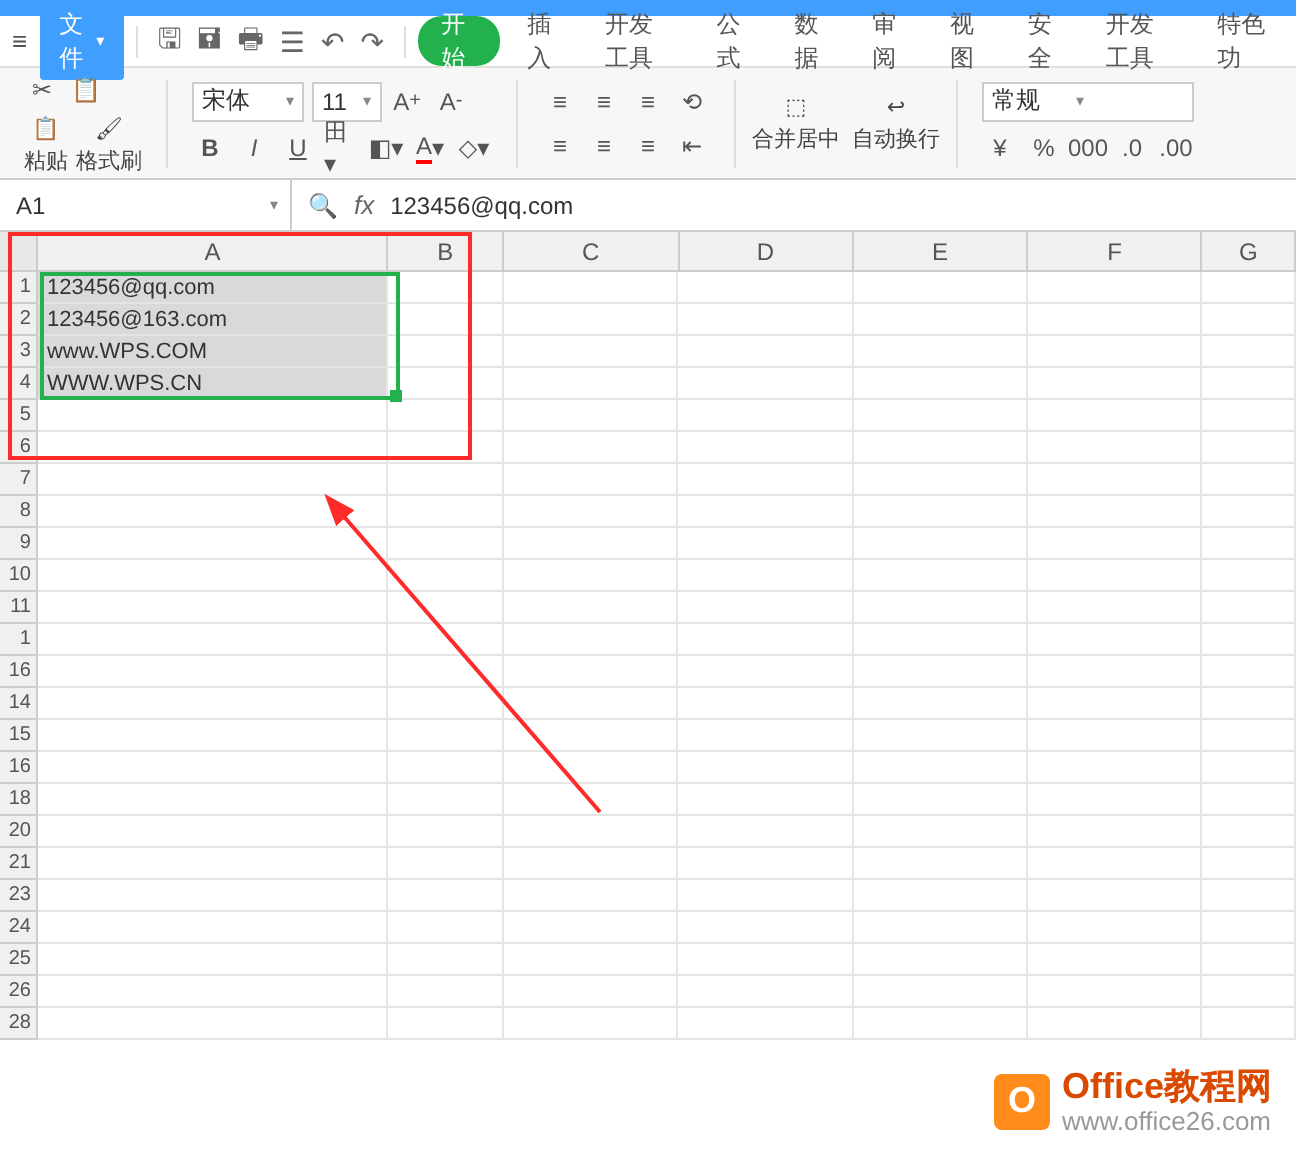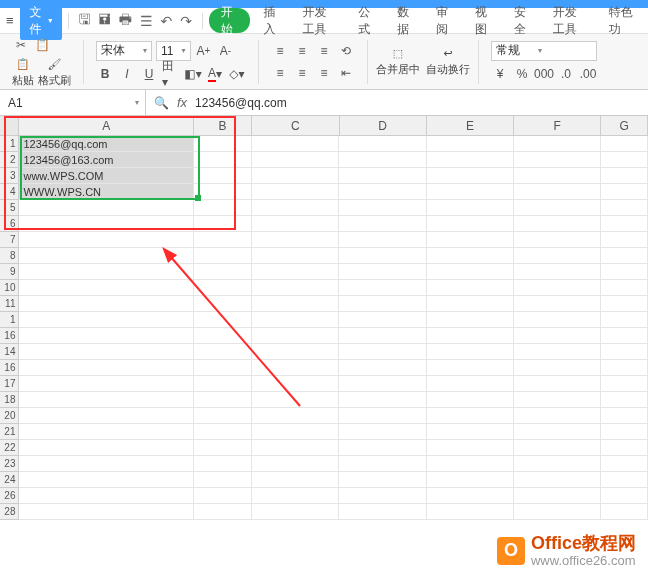--- a/index.html
+++ b/index.html
@@ -318,40 +318,40 @@
         <div class="rowh">14</div>
         <div class="cell" style="width: 180px;"></div>
         <div class="cell" style="width: 60px;"></div>
         <div class="cell" style="width: 90px;"></div>
         <div class="cell" style="width: 90px;"></div>
         <div class="cell" style="width: 90px;"></div>
         <div class="cell" style="width: 90px;"></div>
         <div class="cell" style="width: 48px;"></div>
       </div>
       <div class="row">
+        <div class="rowh">15</div>
+        <div class="cell" style="width: 180px;"></div>
+        <div class="cell" style="width: 60px;"></div>
+        <div class="cell" style="width: 90px;"></div>
+        <div class="cell" style="width: 90px;"></div>
+        <div class="cell" style="width: 90px;"></div>
+        <div class="cell" style="width: 90px;"></div>
+        <div class="cell" style="width: 48px;"></div>
+      </div>
+      <div class="row">
         <div class="rowh">16</div>
         <div class="cell" style="width: 180px;"></div>
         <div class="cell" style="width: 60px;"></div>
         <div class="cell" style="width: 90px;"></div>
         <div class="cell" style="width: 90px;"></div>
         <div class="cell" style="width: 90px;"></div>
         <div class="cell" style="width: 90px;"></div>
         <div class="cell" style="width: 48px;"></div>
       </div>
       <div class="row">
-        <div class="rowh">17</div>
-        <div class="cell" style="width: 180px;"></div>
-        <div class="cell" style="width: 60px;"></div>
-        <div class="cell" style="width: 90px;"></div>
-        <div class="cell" style="width: 90px;"></div>
-        <div class="cell" style="width: 90px;"></div>
-        <div class="cell" style="width: 90px;"></div>
-        <div class="cell" style="width: 48px;"></div>
-      </div>
-      <div class="row">
         <div class="rowh">18</div>
         <div class="cell" style="width: 180px;"></div>
         <div class="cell" style="width: 60px;"></div>
         <div class="cell" style="width: 90px;"></div>
         <div class="cell" style="width: 90px;"></div>
         <div class="cell" style="width: 90px;"></div>
         <div class="cell" style="width: 90px;"></div>
         <div class="cell" style="width: 48px;"></div>
       </div>
       <div class="row">
@@ -368,41 +368,41 @@
         <div class="rowh">21</div>
         <div class="cell" style="width: 180px;"></div>
         <div class="cell" style="width: 60px;"></div>
         <div class="cell" style="width: 90px;"></div>
         <div class="cell" style="width: 90px;"></div>
         <div class="cell" style="width: 90px;"></div>
         <div class="cell" style="width: 90px;"></div>
         <div class="cell" style="width: 48px;"></div>
       </div>
       <div class="row">
-        <div class="rowh">22</div>
-        <div class="cell" style="width: 180px;"></div>
-        <div class="cell" style="width: 60px;"></div>
-        <div class="cell" style="width: 90px;"></div>
-        <div class="cell" style="width: 90px;"></div>
-        <div class="cell" style="width: 90px;"></div>
-        <div class="cell" style="width: 90px;"></div>
-        <div class="cell" style="width: 48px;"></div>
-      </div>
-      <div class="row">
         <div class="rowh">23</div>
         <div class="cell" style="width: 180px;"></div>
         <div class="cell" style="width: 60px;"></div>
         <div class="cell" style="width: 90px;"></div>
         <div class="cell" style="width: 90px;"></div>
         <div class="cell" style="width: 90px;"></div>
         <div class="cell" style="width: 90px;"></div>
         <div class="cell" style="width: 48px;"></div>
       </div>
       <div class="row">
         <div class="rowh">24</div>
+        <div class="cell" style="width: 180px;"></div>
+        <div class="cell" style="width: 60px;"></div>
+        <div class="cell" style="width: 90px;"></div>
+        <div class="cell" style="width: 90px;"></div>
+        <div class="cell" style="width: 90px;"></div>
+        <div class="cell" style="width: 90px;"></div>
+        <div class="cell" style="width: 48px;"></div>
+      </div>
+      <div class="row">
+        <div class="rowh">25</div>
         <div class="cell" style="width: 180px;"></div>
         <div class="cell" style="width: 60px;"></div>
         <div class="cell" style="width: 90px;"></div>
         <div class="cell" style="width: 90px;"></div>
         <div class="cell" style="width: 90px;"></div>
         <div class="cell" style="width: 90px;"></div>
         <div class="cell" style="width: 48px;"></div>
       </div>
       <div class="row">
         <div class="rowh">26</div>

